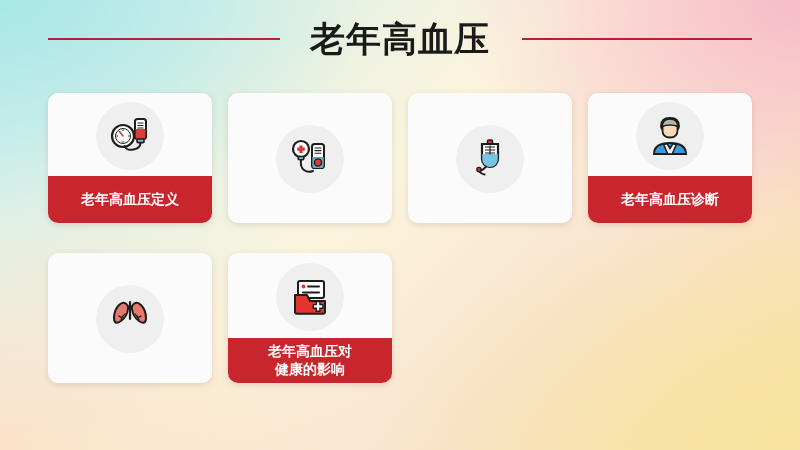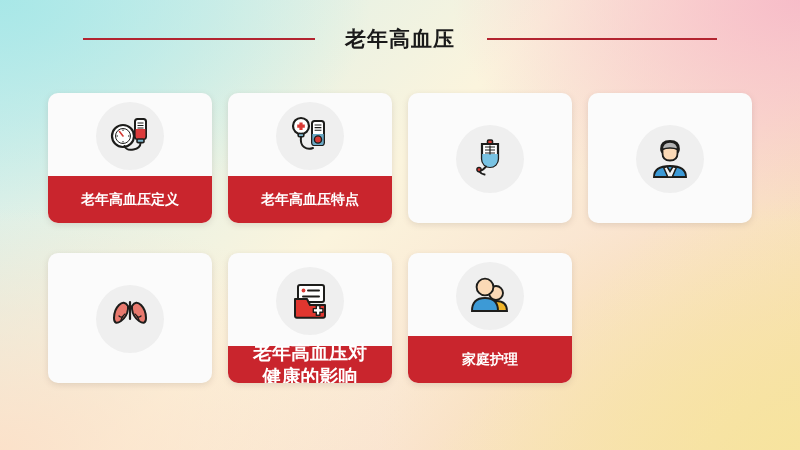--- a/index.html
+++ b/index.html
@@ -38,21 +38,21 @@
     justify-content: center;
   }
   .rule {
     height: 2px;
     background: #b32430;
     flex: 0 0 auto;
   }
   .rule-left  { width: 232px; margin-right: 30px; }
   .rule-right { width: 230px; margin-left: 32px; }
   .page-title {
-    font-size: 21px;
+    font-size: 35px;
     font-weight: bold;
     color: #1a1a1a;
     letter-spacing: 1px;
     white-space: nowrap;
     line-height: 1;
   }
 
   
   .grid {
     position: absolute;
@@ -103,21 +103,21 @@
     font-size: 14px;
     font-weight: bold;
     display: flex;
     align-items: center;
     justify-content: center;
     text-align: center;
     line-height: 1.25;
     padding: 0 6px;
   }
   .card-label.one-line  { height: 47px; }
-  .card-label.two-line  { height: 37px; font-size: 19px; }
+  .card-label.two-line  { height: 45px; font-size: 14px; }
 
   .card-label span { display: block; }
 </style>
 </head>
 <body>
 
 <div id="stage">
 
   <div class="header">
     <div class="rule rule-left"></div>
@@ -163,23 +163,20 @@
             <path d="M15 25 q-1 7 3 10 q4 3 9 1" fill="none" stroke="#1d1d1b" stroke-width="2" stroke-linecap="round"></path>
             <rect x="26" y="9" width="12" height="24" rx="2.6" fill="#ffffff" stroke="#1d1d1b" stroke-width="2"></rect>
             <line x1="28.6" y1="13" x2="35.4" y2="13" stroke="#1d1d1b" stroke-width="1.1"></line>
             <line x1="28.6" y1="15.6" x2="35.4" y2="15.6" stroke="#1d1d1b" stroke-width="1.1"></line>
             <line x1="28.6" y1="18.2" x2="35.4" y2="18.2" stroke="#1d1d1b" stroke-width="1.1"></line>
             <path d="M26.3 22 h11.4 v8.4 a2.6 2.6 0 0 1 -2.6 2.6 h-6.2 a2.6 2.6 0 0 1 -2.6 -2.6 z" fill="#6aa9c6"></path>
             <circle cx="32" cy="27.5" r="3.6" fill="#d93a35" stroke="#1d1d1b" stroke-width="1.4"></circle>
           </svg>
         </div>
       </div>
-      <div class="card-label one-line">
-        <span>老年高血压特点</span>
-      </div>
     </div>
 
     <div class="card">
       <div class="card-icon-area">
         <div class="icon-circle">
           <svg width="48" height="48" viewBox="0 0 48 48">
             <rect x="21.5" y="5" width="5" height="4" rx="1.2" fill="#d93a35" stroke="#1d1d1b" stroke-width="1.6"></rect>
             <path d="M16 9 h16 v15 a8 8 0 0 1 -8 8 a8 8 0 0 1 -8 -8 z" fill="#ffffff" stroke="#1d1d1b" stroke-width="2.2"></path>
             <path d="M16.2 19 h15.6 v5 a7.8 7.8 0 0 1 -7.8 8 a7.8 7.8 0 0 1 -7.8 -8 z" fill="#79c3e3"></path>
             <line x1="19" y1="12" x2="29" y2="12" stroke="#1d1d1b" stroke-width="1.2"></line>
@@ -199,20 +196,23 @@
         <div class="icon-circle">
           <svg width="48" height="48" viewBox="0 0 48 48">
             <path d="M15 14 q0 -8 9 -8 q9 0 9 8 q0 2 -1 3 l-16 0 q-1 -1 -1 -3 z" fill="#b3b3b3" stroke="#1d1d1b" stroke-width="1.8"></path>
             <path d="M16.5 14 q0 -7 7.5 -7 q7.5 0 7.5 7 v4.5 q0 7 -7.5 7 q-7.5 0 -7.5 -7 z" fill="#fbd9b6" stroke="#1d1d1b" stroke-width="1.8"></path>
             <path d="M16.4 14.5 q3 -1.5 7.6 -1.5 q4.6 0 7.6 1.5 q0.3 -7.5 -7.6 -7.5 q-7.9 0 -7.6 7.5 z" fill="#b3b3b3" stroke="#1d1d1b" stroke-width="1.6"></path>
             <path d="M8 42 q0 -11 16 -11 q16 0 16 11 z" fill="#3d9ad6" stroke="#1d1d1b" stroke-width="1.9"></path>
             <path d="M21 31.5 l3 5 l3 -5 l3.2 1.4 l-4 9.1 h-4.4 l-4 -9.1 z" fill="#f3f3f3" stroke="#1d1d1b" stroke-width="1.5"></path>
           </svg>
         </div>
       </div>
+      <div class="card-label one-line">
+        <span>老年高血压诊断</span>
+      </div>
     </div>
 
     <div class="card">
       <div class="card-icon-area">
         <div class="icon-circle">
           <svg width="48" height="48" viewBox="0 0 48 48">
             <line x1="24" y1="7" x2="24" y2="24" stroke="#1d1d1b" stroke-width="2.2" stroke-linecap="round"></line>
             <line x1="19.5" y1="12.5" x2="28.5" y2="12.5" stroke="#1d1d1b" stroke-width="2" stroke-linecap="round"></line>
             <path d="M22 14 q-1 8 -7 12 q-7 4.5 -7 -3 q0 -8 5 -13 q5 -5 9 1 z" fill="#e8796e" stroke="#1d1d1b" stroke-width="2" stroke-linejoin="round"></path>
             <path d="M26 14 q1 8 7 12 q7 4.5 7 -3 q0 -8 -5 -13 q-5 -5 -9 1 z" fill="#e8796e" stroke="#1d1d1b" stroke-width="2" stroke-linejoin="round"></path>
@@ -240,30 +240,15 @@
         </div>
       </div>
       <div class="card-label two-line">
         <div>
           <span>老年高血压对</span>
           <span>健康的影响</span>
         </div>
       </div>
     </div>
 
-    <div class="card">
-      <div class="card-icon-area">
-        <div class="icon-circle">
-          <svg width="48" height="48" viewBox="0 0 48 48">
-            <circle cx="30" cy="21" r="7" fill="#fbd9b6" stroke="#1d1d1b" stroke-width="1.9"></circle>
-            <path d="M19 39 q0 -10 11 -10 q11 0 11 10 z" fill="#f0b429" stroke="#1d1d1b" stroke-width="1.9"></path>
-            <circle cx="19" cy="15" r="8.4" fill="#fbd9b6" stroke="#1d1d1b" stroke-width="1.9"></circle>
-            <path d="M6 39 q0 -13 13 -13 q13 0 13 13 z" fill="#3d9ad6" stroke="#1d1d1b" stroke-width="1.9"></path>
-          </svg>
-        </div>
-      </div>
-      <div class="card-label one-line">
-        <span>家庭护理</span>
-      </div>
-    </div>
 
   </div>
 </div>
 
 </body></html>

